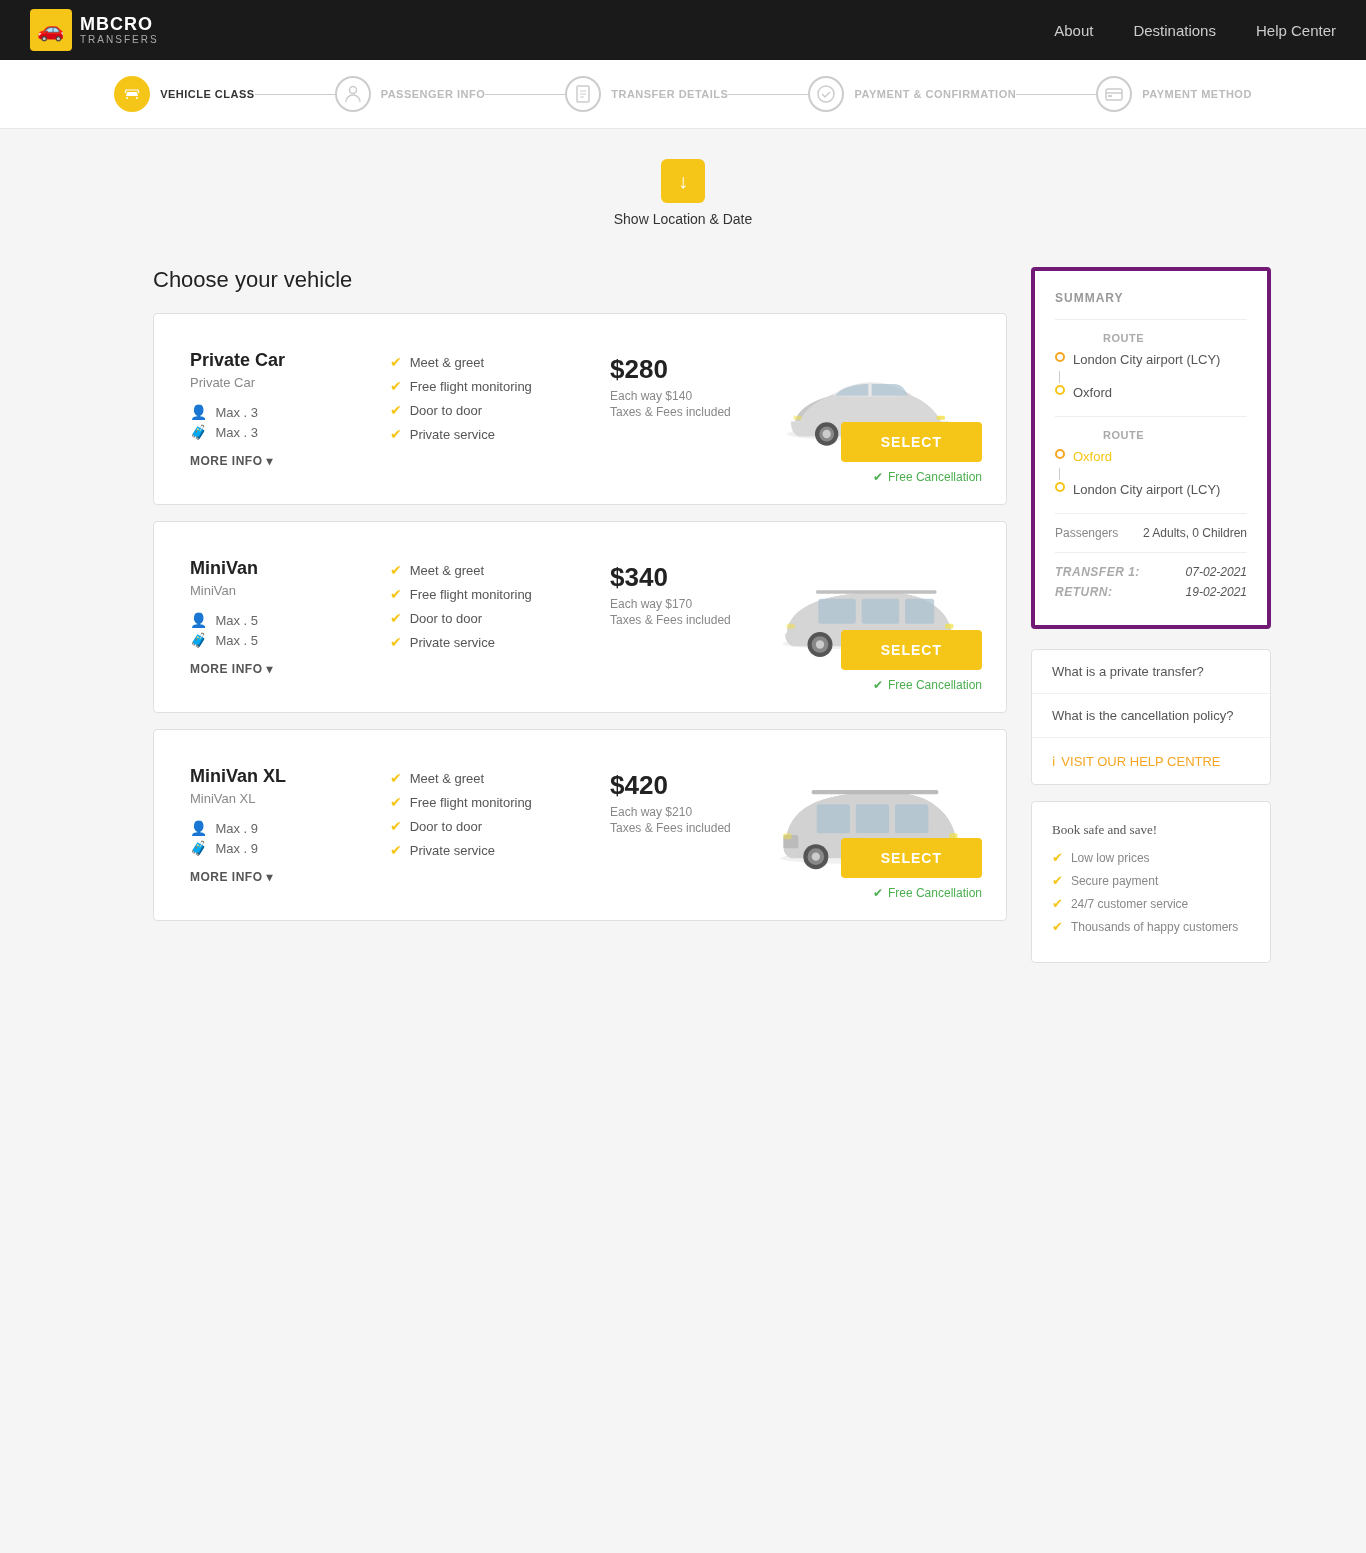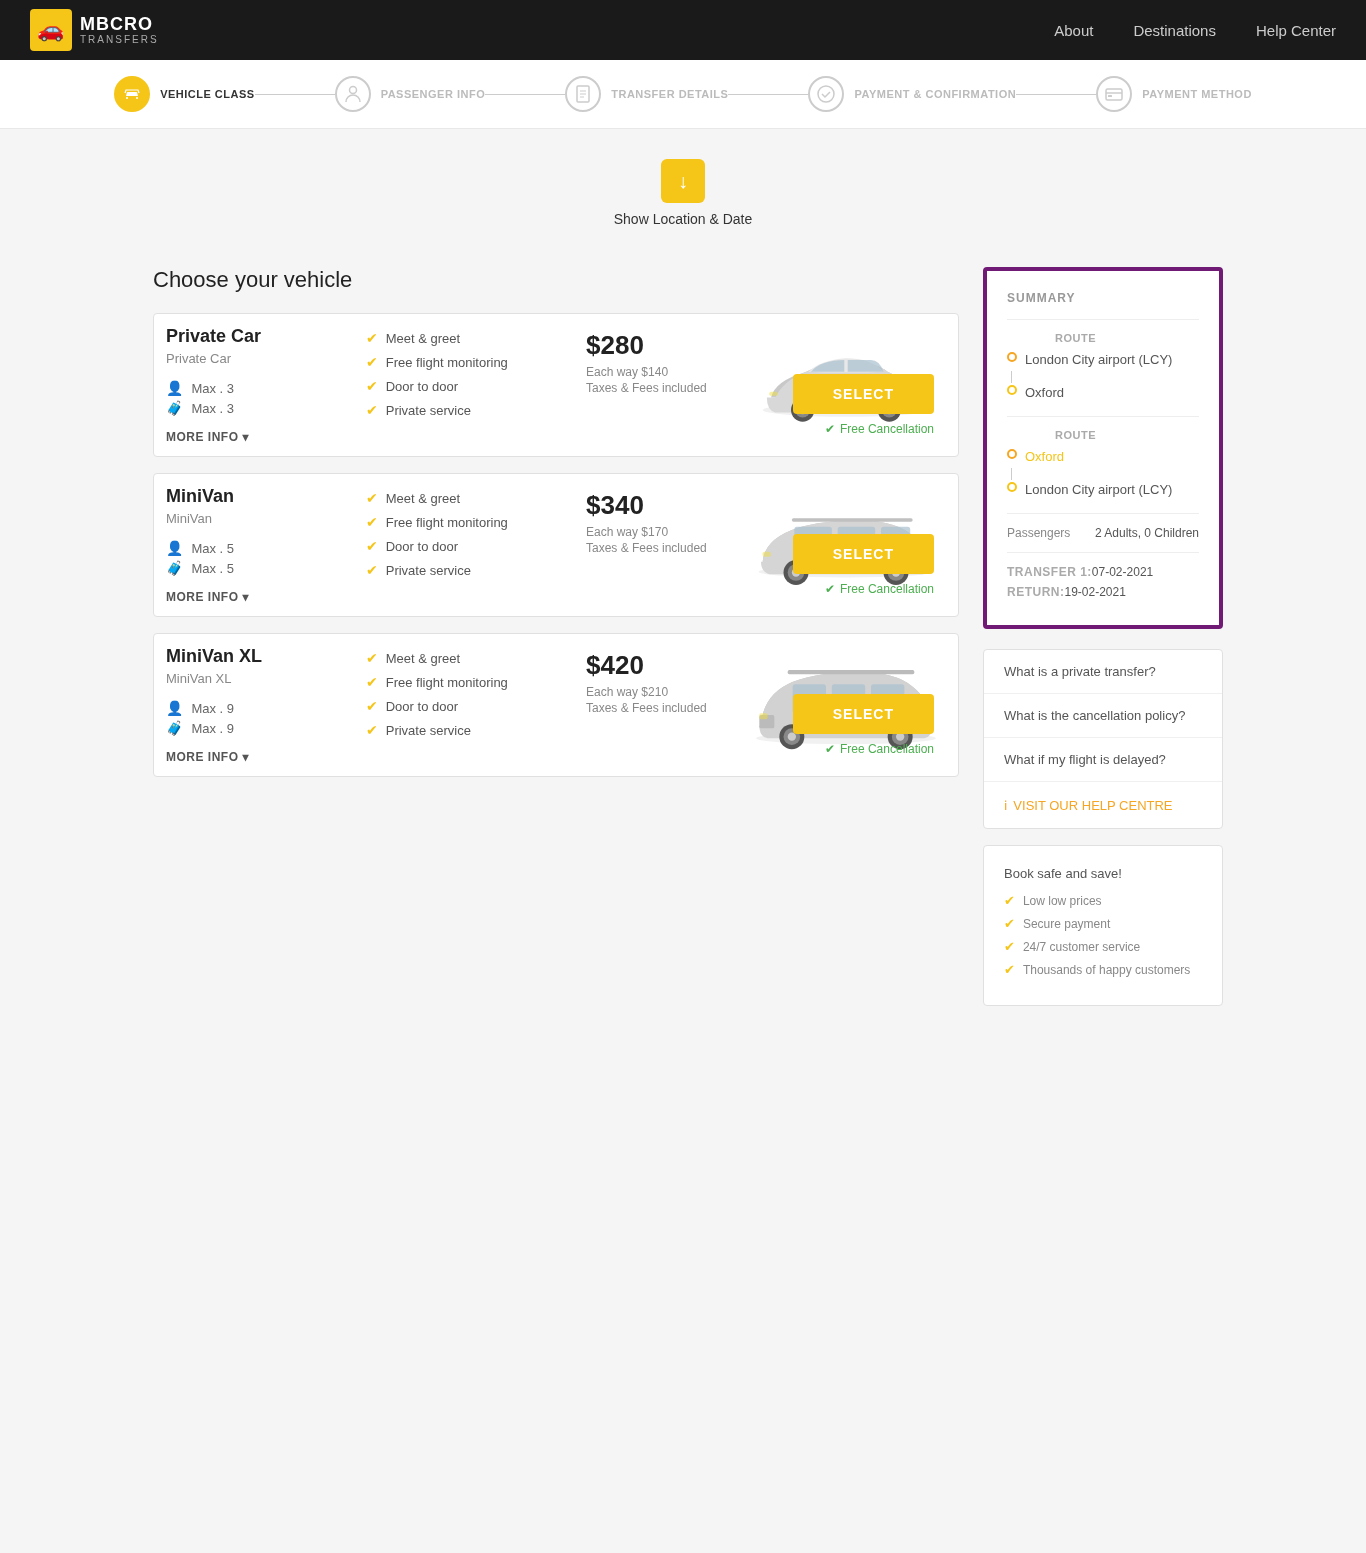--- a/index.html
+++ b/index.html
@@ -189,21 +189,21 @@
       font-size: 22px;
       font-weight: normal;
       margin-bottom: 20px;
       color: #222;
     }
     .vehicle-card {
       background: white;
       border: 1px solid #e0e0e0;
       border-radius: 4px;
       margin-bottom: 16px;
-      padding: 12px;
+      padding: 36px;
       display: flex;
       gap: 20px;
       position: relative;
     }
     .vehicle-info {
       flex: 0 0 180px;
     }
     .vehicle-name {
       font-size: 18px;
       font-weight: bold;
@@ -372,22 +372,24 @@
     .passengers-row {
       display: flex;
       justify-content: space-between;
       font-size: 12px;
       color: #888;
       margin-bottom: 10px;
     }
     .passengers-val { color: #555; }
     .transfer-row {
       display: flex;
+      justify-content: space-between;
       font-size: 12px;
       margin-bottom: 6px;
+      font-style: italic;
     }
     .transfer-key { color: #aaa; font-weight: bold; letter-spacing: 0.5px; text-transform: uppercase; }
     .transfer-val { color: #555; }
 
     .faq-box {
       background: white;
       border: 1px solid #e0e0e0;
       border-radius: 4px;
       padding: 0;
       margin-bottom: 16px;
@@ -414,20 +416,21 @@
     .trust-box {
       background: white;
       border: 1px solid #e0e0e0;
       border-radius: 4px;
       padding: 20px;
     }
     .trust-title {
       font-size: 13px;
       color: #555;
       margin-bottom: 12px;
+      font-family: Liberation Serif, serif;
     }
     .trust-item {
       display: flex;
       align-items: center;
       gap: 8px;
       font-size: 12px;
       color: #888;
       margin-bottom: 8px;
     }
     .trust-check { color: #f5c518; font-size: 13px; }
@@ -807,21 +810,20 @@
       </div>
       <div class="transfer-row">
         <span class="transfer-key">RETURN:</span>
         <span class="transfer-val">19-02-2021</span>
       </div>
     </div>
 
     <div class="faq-box">
       <div class="faq-item">What is a private transfer?</div>
       <div class="faq-item">What is the cancellation policy?</div>
-      <div class="faq-item">What if my flight is delayed?</div>
       <div class="faq-visit">
         <span>ℹ</span>
         <span>VISIT OUR HELP CENTRE</span>
       </div>
     </div>
 
     <div class="trust-box">
       <div class="trust-title">Book safe and save!</div>
       <div class="trust-item">
         <span class="trust-check">✔</span>

